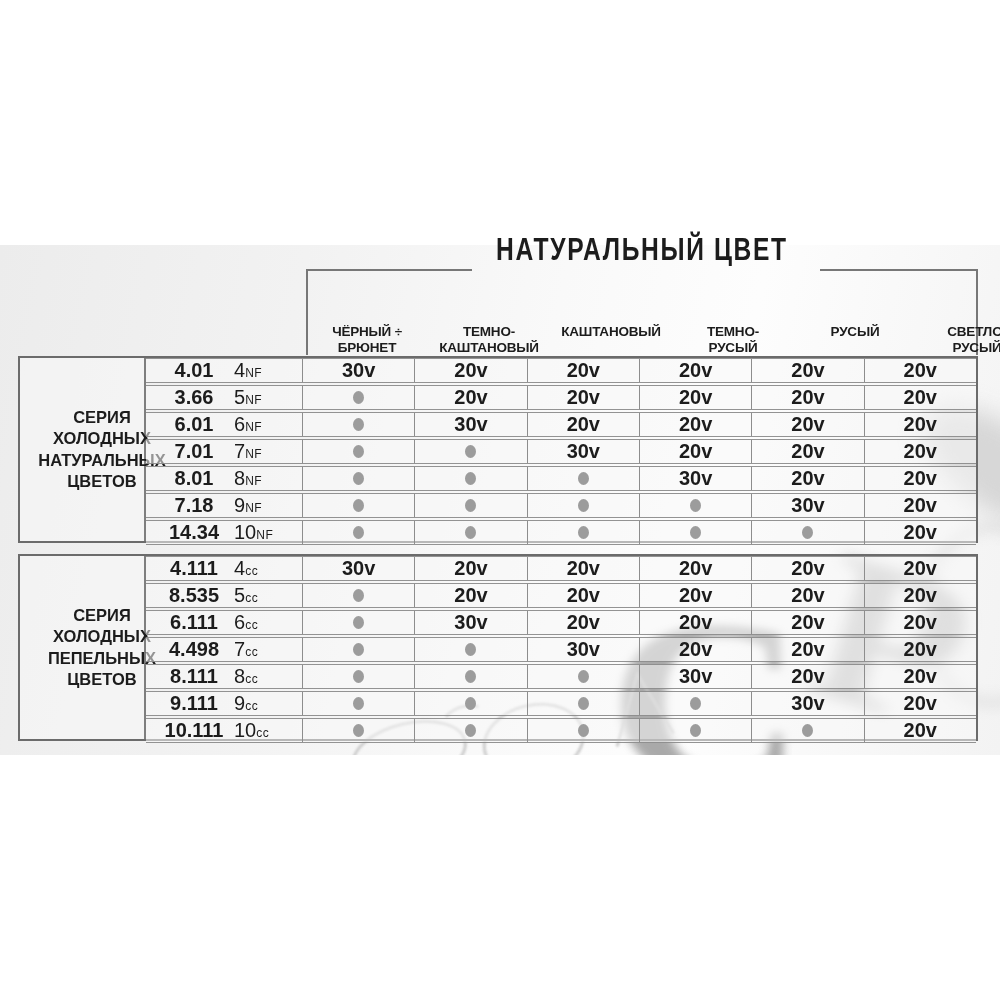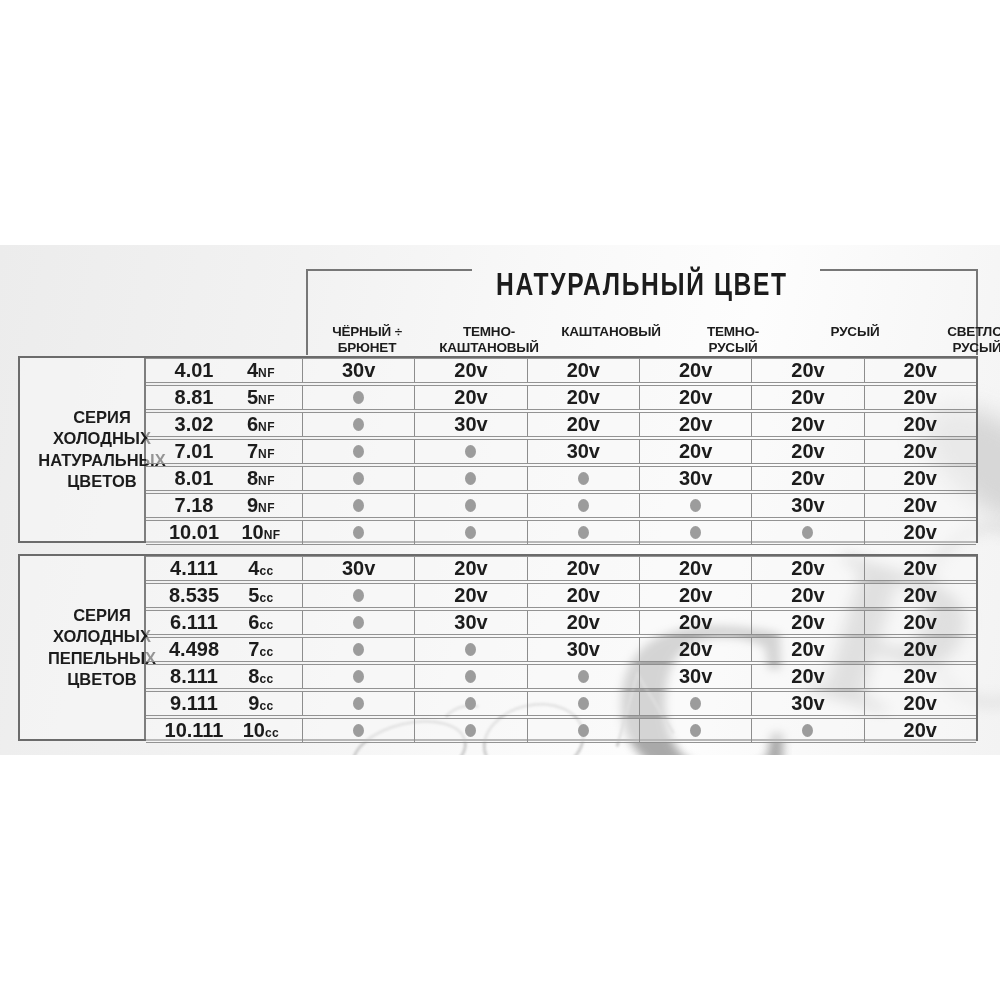--- a/index.html
+++ b/index.html
@@ -23,21 +23,21 @@
   .watermark{position:absolute;left:0;top:245px;width:1000px;height:510px;pointer-events:none;}
   
   .hdr-box{
     position:absolute;left:306px;top:269px;width:672px;height:86px;
     border-left:2px solid #777;border-right:2px solid #777;box-sizing:border-box;
   }
   .hdr-rule{position:absolute;top:269px;height:2px;background:#777;}
   .hdr-rule.left{left:306px;width:166px;}
   .hdr-rule.right{left:820px;width:158px;}
   .panel-title{
-    position:absolute;left:306px;top:267px;width:672px;text-align:center;
+    position:absolute;left:306px;top:232px;width:672px;text-align:center;
     font-size:30px;font-weight:bold;letter-spacing:2px;white-space:nowrap;
   }
   .panel-title span{display:inline-block;transform:scale(0.82,1.06);transform-origin:center;}
   .col-headers{
     position:absolute;left:306px;top:298px;width:732px;height:52px;
     display:grid;grid-template-columns:repeat(6,1fr);align-items:start;margin-top:24px;
   }
   .col-head{
     text-align:center;font-size:13.5px;font-weight:bold;line-height:1.22;
     letter-spacing:-0.2px;padding-top:2px;
@@ -61,21 +61,21 @@
     flex:1;display:flex;box-sizing:border-box;
     border-top:1px solid rgba(135,135,135,0.9);
     border-bottom:1px solid rgba(135,135,135,0.9);
     background:rgba(248,248,248,0.55);
   }
   .code-cell{
     flex:0 0 157px;box-sizing:border-box;border-right:1px solid var(--border-inner);
     display:flex;align-items:center;padding:0 14px 0 8px;
   }
   .row-num{flex:1;text-align:center;font-size:20px;font-weight:bold;}
-  .row-code{width:54px;text-align:center;font-size:20px;font-weight:bold;white-space:nowrap;}
+  .row-code{width:54px;text-align:left;font-size:20px;font-weight:normal;white-space:nowrap;}
   .row-code .sub{font-size:12px;letter-spacing:0.5px;}
   .vcell{
     flex:1;box-sizing:border-box;border-right:1px solid var(--border-inner);
     display:flex;align-items:center;justify-content:center;
     font-size:20px;font-weight:bold;
   }
   .vcell:last-child{border-right:none;}
   .dot{width:11px;height:13px;border-radius:50%;background:var(--dot);display:block;}
 </style>
 </head>
@@ -138,35 +138,35 @@
         </div>
         <div class="vcell">30v</div>
         <div class="vcell">20v</div>
         <div class="vcell">20v</div>
         <div class="vcell">20v</div>
         <div class="vcell">20v</div>
         <div class="vcell">20v</div>
       </div>
       <div class="trow">
         <div class="code-cell">
-          <span class="row-num">8.81</span>
+          <span class="row-num">3.66</span>
           <span class="row-code">5<span class="sub">NF</span></span>
         </div>
         <div class="vcell">
           <span class="dot"></span>
         </div>
         <div class="vcell">20v</div>
         <div class="vcell">20v</div>
         <div class="vcell">20v</div>
         <div class="vcell">20v</div>
         <div class="vcell">20v</div>
       </div>
       <div class="trow">
         <div class="code-cell">
-          <span class="row-num">3.02</span>
+          <span class="row-num">6.01</span>
           <span class="row-code">6<span class="sub">NF</span></span>
         </div>
         <div class="vcell">
           <span class="dot"></span>
         </div>
         <div class="vcell">30v</div>
         <div class="vcell">20v</div>
         <div class="vcell">20v</div>
         <div class="vcell">20v</div>
         <div class="vcell">20v</div>
@@ -220,21 +220,21 @@
           <span class="dot"></span>
         </div>
         <div class="vcell">
           <span class="dot"></span>
         </div>
         <div class="vcell">30v</div>
         <div class="vcell">20v</div>
       </div>
       <div class="trow">
         <div class="code-cell">
-          <span class="row-num">10.01</span>
+          <span class="row-num">14.34</span>
           <span class="row-code">10<span class="sub">NF</span></span>
         </div>
         <div class="vcell">
           <span class="dot"></span>
         </div>
         <div class="vcell">
           <span class="dot"></span>
         </div>
         <div class="vcell">
           <span class="dot"></span>

